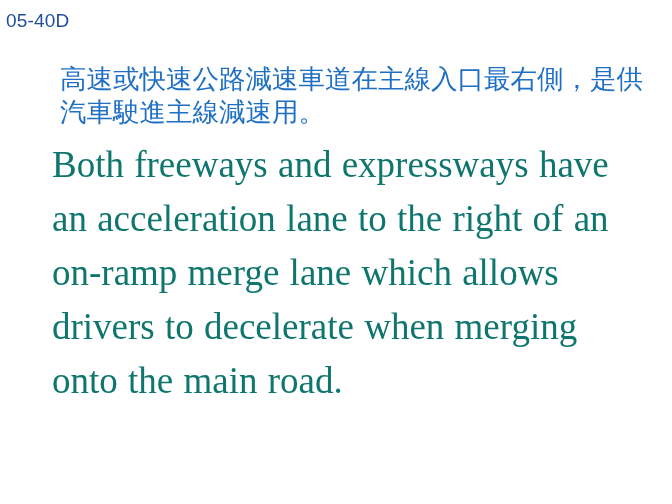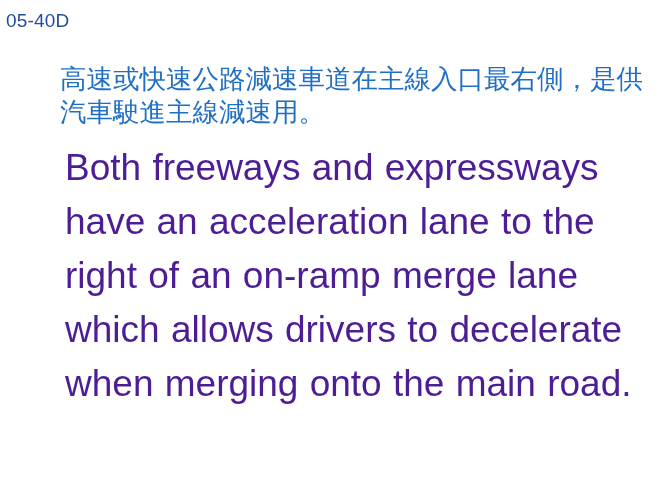--- a/index.html
+++ b/index.html
@@ -39,25 +39,25 @@
   .chinese-text {
     font-family: "DejaVu Sans", sans-serif;
     font-size: 26.5px;
     line-height: 33px;
     color: #1f6fc4;
     letter-spacing: 0px;
     white-space: pre-wrap;
     margin: 0 0 10px 8px;
   }
   .english-text {
-    font-family: Liberation Sans, sans-serif;
+    font-family: Liberation Serif, serif;
     font-size: 37px;
     line-height: 54px;
-    color: #4c1d95;
-    margin: 13px;
+    color: #0f766e;
+    margin: 0;
     white-space: pre-wrap;
     word-spacing: 1px;
   }
 </style>
 </head>
 <body>
 
 <div class="slide">
 
   <div class="slide-id">05-40D</div>

